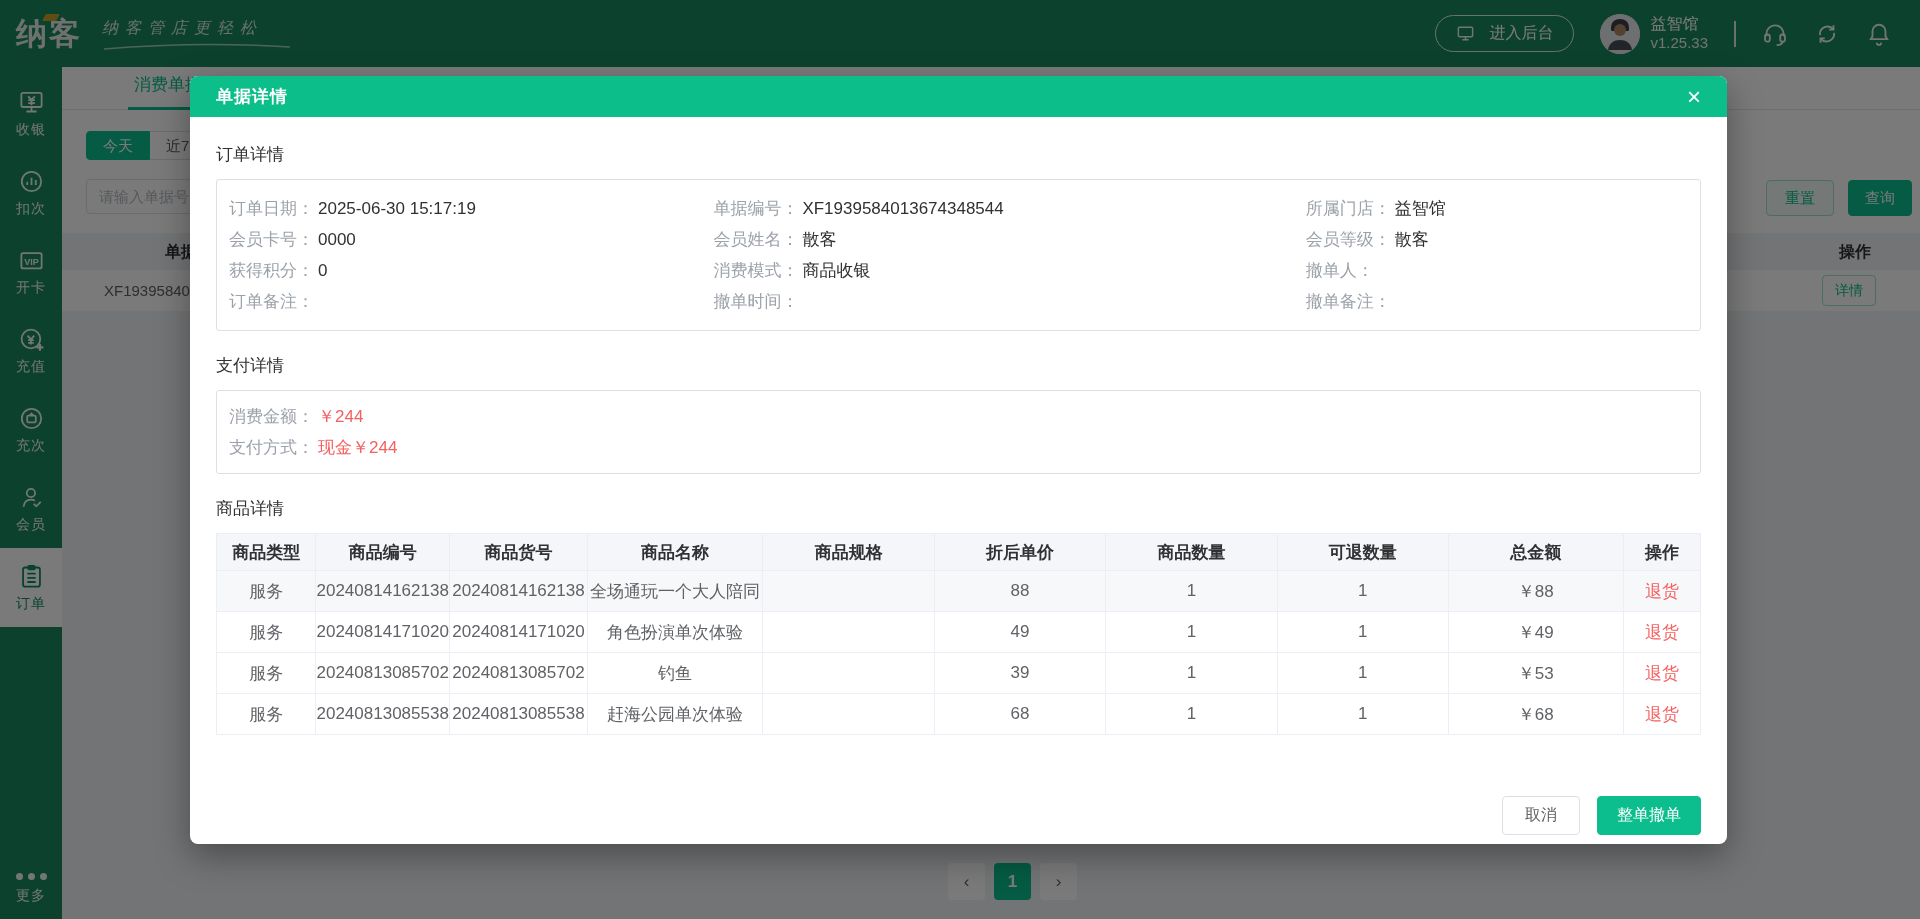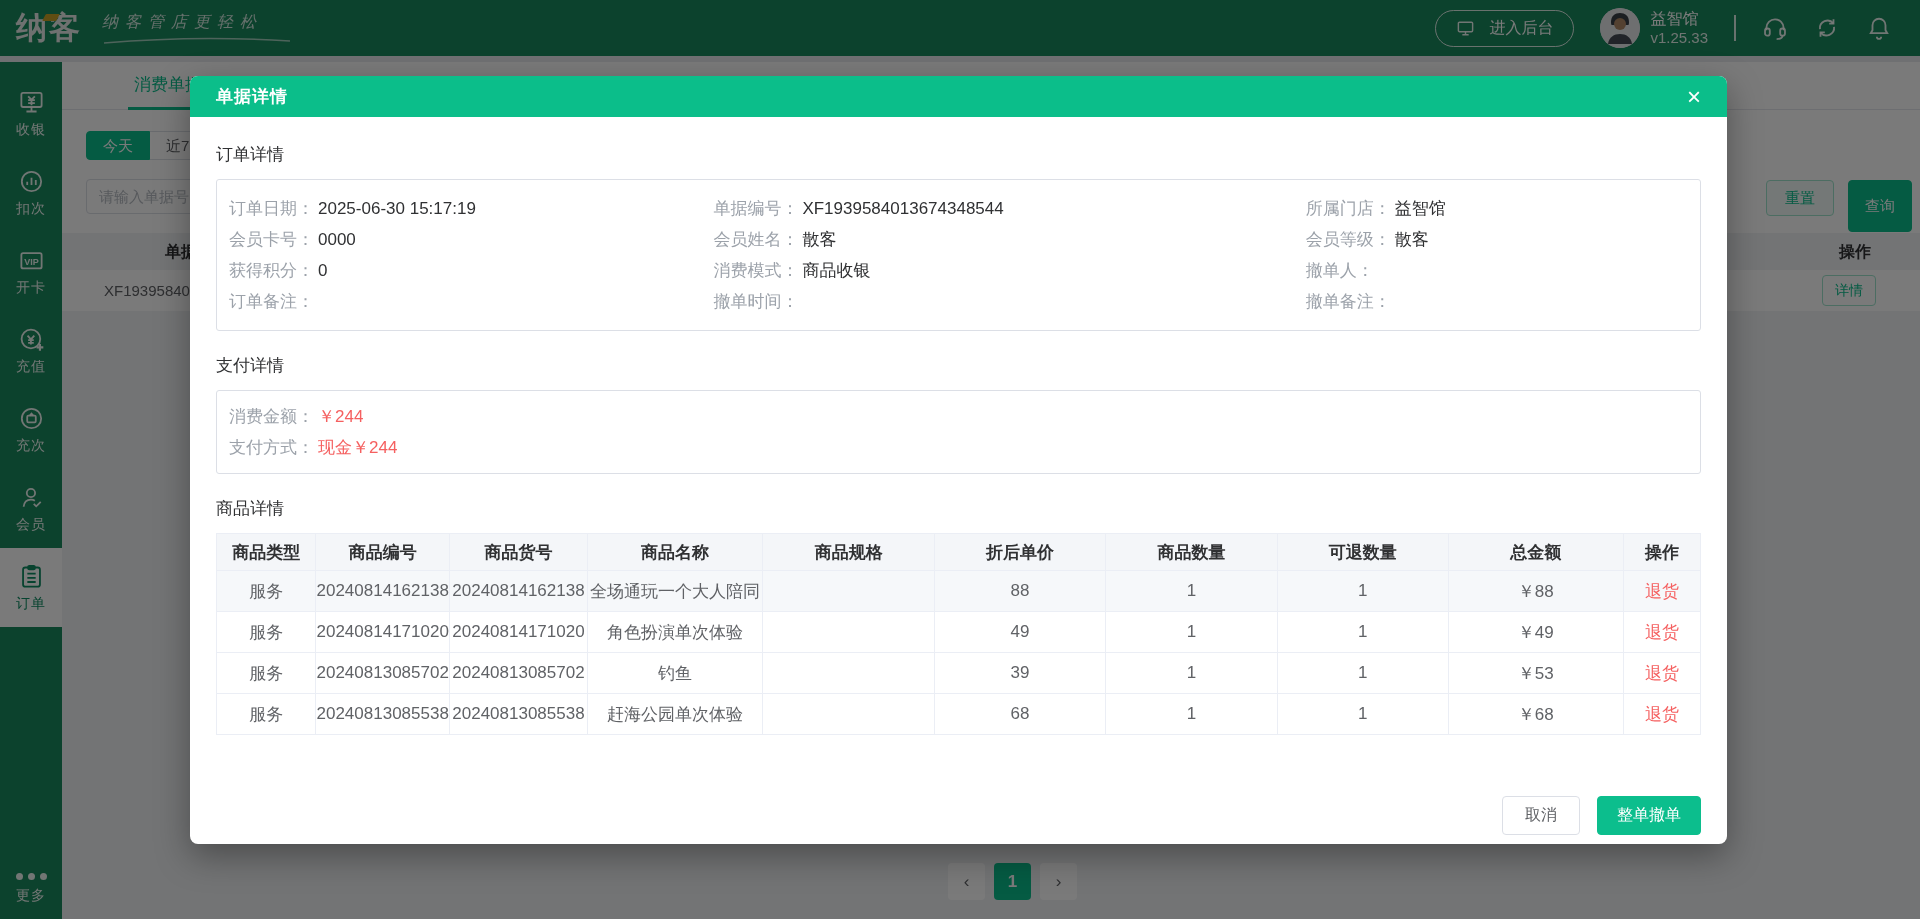--- a/index.html
+++ b/index.html
@@ -1,20 +1,20 @@
 <!DOCTYPE html>
 <html><head>
 <meta charset="utf-8">
 <style>
   * { margin:0; padding:0; box-sizing:border-box; }
   html,body { width:1920px; height:919px; overflow:hidden; }
   body { font-family:"Liberation Sans","DejaVu Sans",sans-serif; background:#E9EBEF; position:relative; }
 
   
-  .topbar { position:absolute; left:0; top:0; width:1920px; height:56px; background:#1A8A5E; display:flex; align-items:center; z-index:10; }
+  .topbar { position:absolute; left:0; top:0; width:1920px; height:67px; background:#1A8A5E; display:flex; align-items:center; z-index:10; }
   .logo-wrap { display:flex; align-items:flex-start; padding-left:16px; }
   .logo-cn { font-size:31px; font-weight:bold; color:#E9EDEB; letter-spacing:2px; position:relative; line-height:52px; }
   .logo-accent { position:absolute; width:14px; height:7px; background:#C9A227; transform:skewX(-28deg); left:44px; top:14px; border-radius:1px; }
   .tagline-wrap { margin-left:20px; margin-top:10px; display:flex; flex-direction:column; }
   .tagline { font-size:16px; font-style:italic; letter-spacing:7px; color:rgba(255,255,255,.82); }
   .tagline-curve { margin-top:2px; }
   .topbar-right { margin-left:auto; display:flex; align-items:center; gap:26px; padding-right:28px; }
   .enter-btn { display:flex; align-items:center; gap:14px; border:1px solid rgba(255,255,255,.85); border-radius:999px; padding:7px 20px; color:#fff; font-size:16px; cursor:pointer; background:transparent; }
   .user-chip { display:flex; align-items:center; gap:10px; }
   .avatar { width:40px; height:40px; border-radius:50%; background:#E8EAED; overflow:hidden; flex:0 0 auto; }
@@ -43,21 +43,21 @@
   .panel { position:absolute; left:0; top:48px; width:100%; height:201px; background:#FFFFFF; }
   .btn-group { position:absolute; left:24px; top:69px; display:flex; }
   .seg-btn { height:29px; padding:0 16px; font-size:15px; line-height:27px; border:1px solid #DCDFE6; background:#fff; color:#606266; cursor:pointer; }
   .seg-btn.active { background:#0CBE8D; border-color:#0CBE8D; color:#fff; }
   .seg-btn:first-child { border-radius:4px 0 0 4px; }
   .seg-btn:last-child { border-radius:0 4px 4px 0; border-left:none; }
   .search-input { position:absolute; left:24px; top:117px; width:208px; height:35px; border:1px solid #DCDFE6; border-radius:4px; padding:0 12px; font-size:15px; color:#606266; background:#fff; font-family:inherit; }
   .search-input::placeholder { color:#B6BBC2; }
   .right-btns { position:absolute; right:8px; top:118px; display:flex; gap:14px; }
   .btn-reset { height:36px; padding:0 18px; font-size:15px; color:#0CBE8D; background:#F2FBF8; border:1px solid #9FE4CC; border-radius:4px; cursor:pointer; }
-  .btn-query { height:52px; padding:0 16px; font-size:15px; color:#fff; background:#0CBE8D; border:1px solid #0CBE8D; border-radius:4px; cursor:pointer; }
+  .btn-query { height:36px; padding:0 16px; font-size:15px; color:#fff; background:#0CBE8D; border:1px solid #0CBE8D; border-radius:4px; cursor:pointer; }
   .bg-thead { position:absolute; left:0; top:171px; width:100%; height:37px; background:#F0F2F5; }
   .bg-th-order { position:absolute; left:103px; top:0; line-height:37px; font-size:16px; font-weight:bold; color:#303133; }
   .bg-th-action { position:absolute; left:1763px; top:0; width:60px; text-align:center; line-height:37px; font-size:16px; font-weight:bold; color:#303133; }
   .bg-row { position:absolute; left:0; top:208px; width:100%; height:41px; background:#FFFFFF; }
   .bg-row-no { position:absolute; left:42px; line-height:41px; font-size:15px; color:#606266; }
   .btn-detail { position:absolute; left:1760px; top:5px; width:54px; height:31px; font-size:14px; color:#0CBE8D; background:#fff; border:1px solid #9FE4CC; border-radius:4px; cursor:pointer; }
   .pager { position:absolute; left:886px; top:801px; display:flex; gap:9px; }
   .page-btn { width:37px; height:37px; border-radius:4px; background:#FFFFFF; color:#606266; font-size:17px; display:flex; align-items:center; justify-content:center; cursor:pointer; }
   .page-btn.current { background:#0CBE8D; color:#fff; font-weight:bold; }
 

